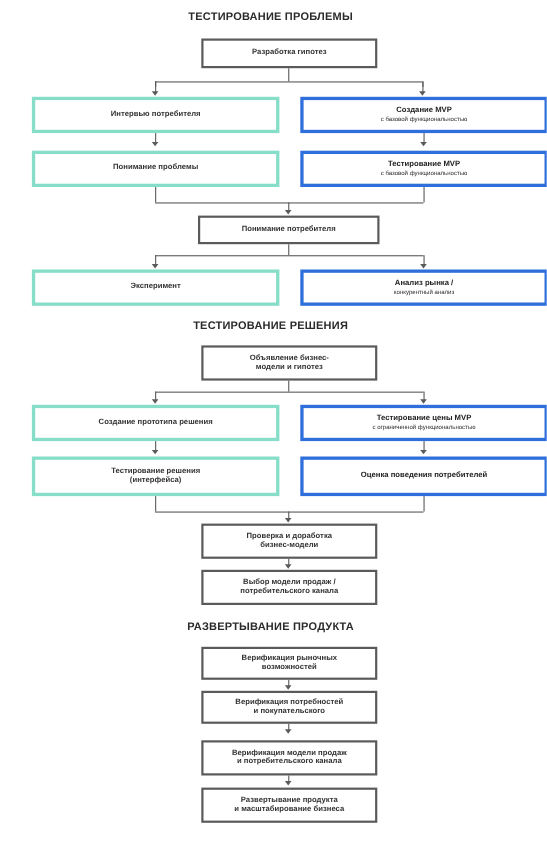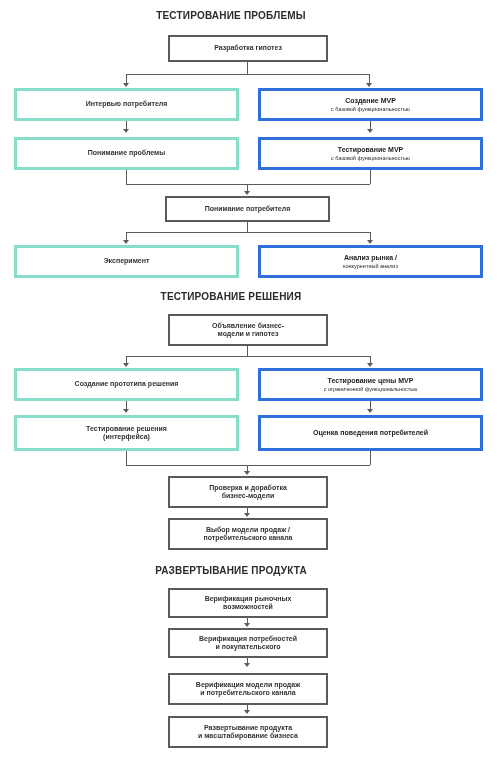--- a/index.html
+++ b/index.html
@@ -12,20 +12,21 @@
     height: 768px;
     font-family: "Liberation Sans", "DejaVu Sans", sans-serif;
     position: relative;
     overflow: hidden;
     color: #333333;
   }
   .canvas {
     position: relative;
     width: 462px;
     height: 768px;
+    margin-left: 15px;
   }
   
   .section-title {
     position: absolute;
     width: 100%;
     left: 0;
     text-align: center;
     font-size: 10px;
     font-weight: bold;
     letter-spacing: 0.2px;

